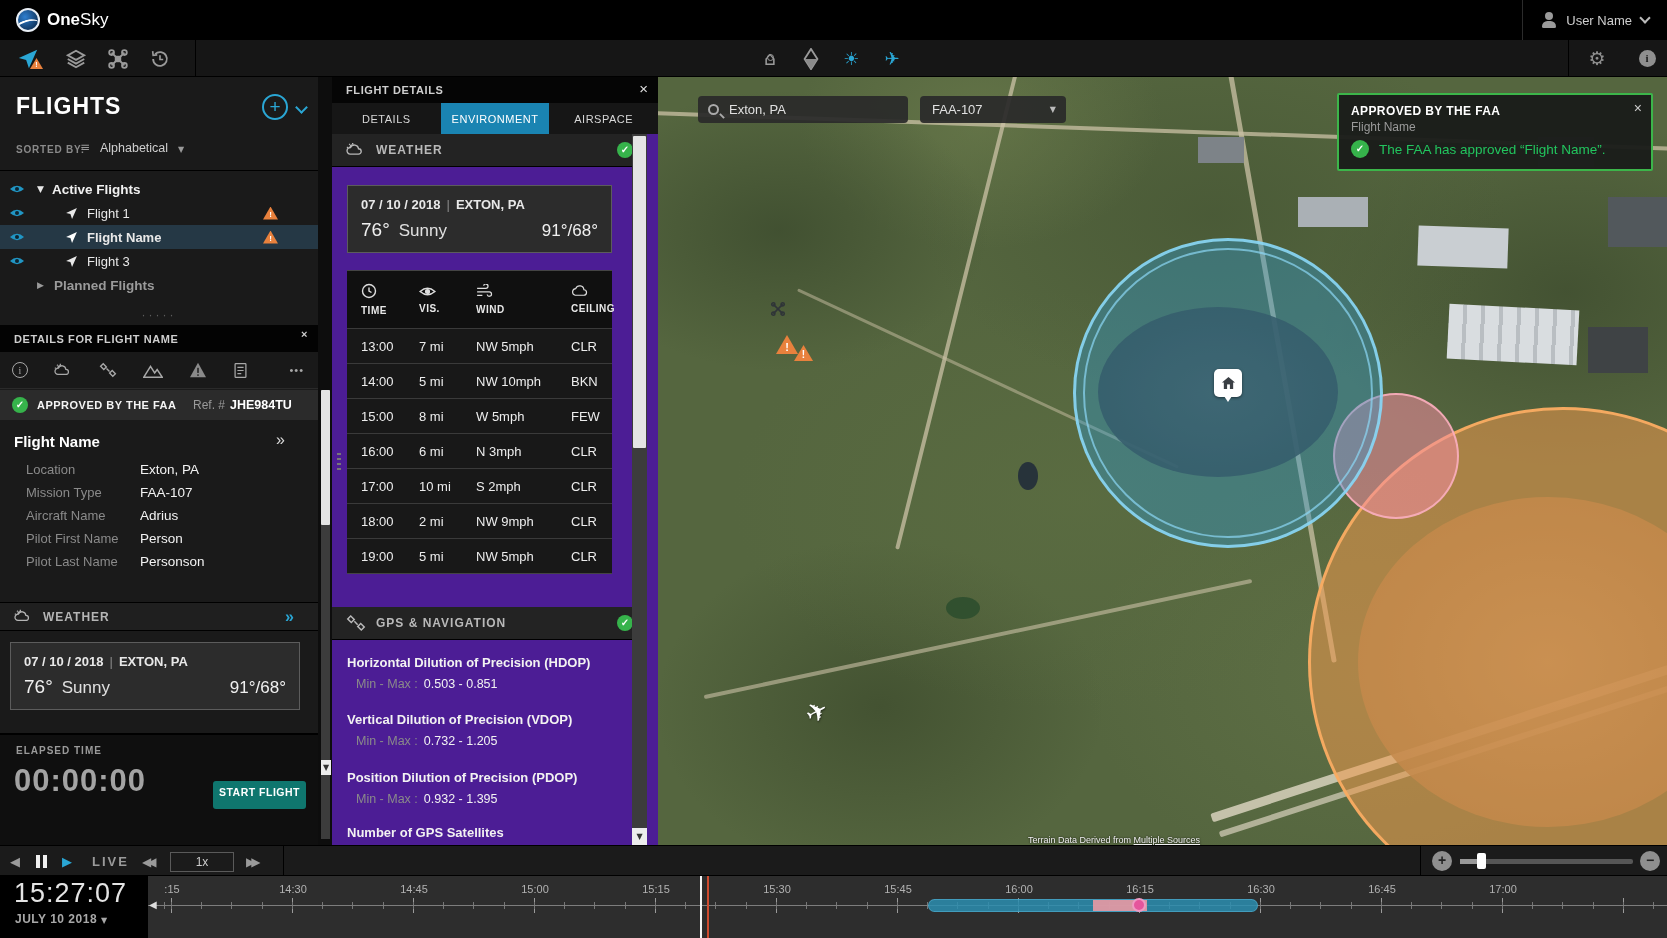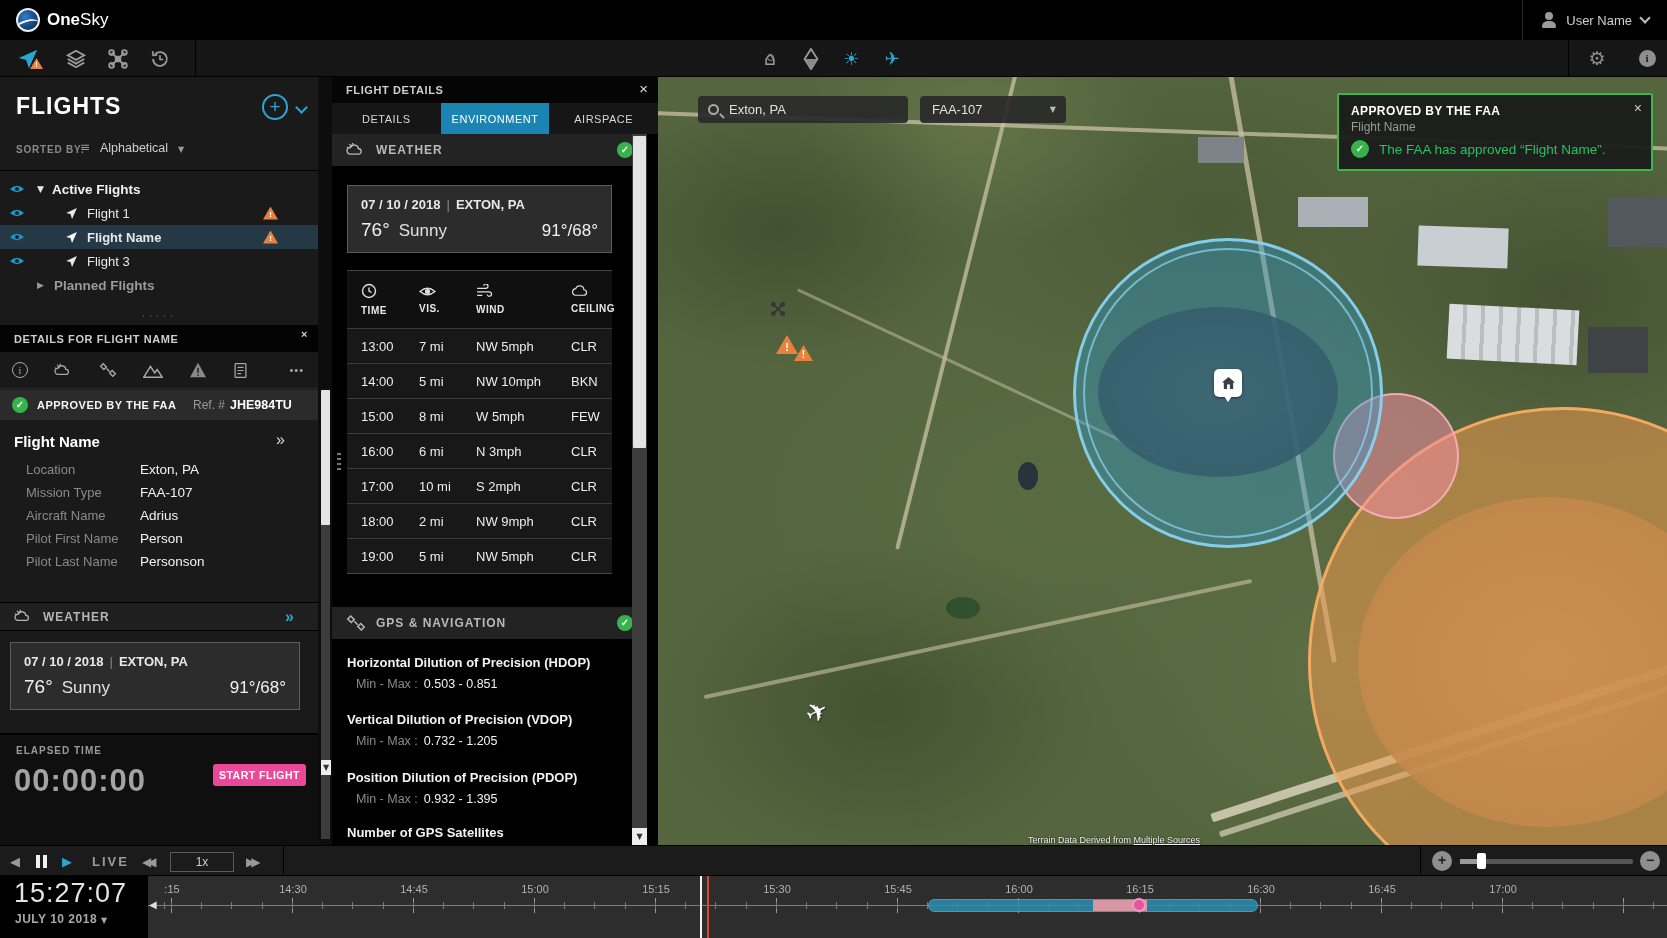--- a/index.html
+++ b/index.html
@@ -63,28 +63,28 @@
   .wcard{border:1px solid #5c5c5c;background:#2c2c2c;padding:11px 13px}
   .wcard .l1{font-size:13px;font-weight:bold;color:#e8e8e8}
   .wcard .l1 .sep{color:#8a8a8a;padding:0 6px;font-weight:normal}
   .wcard .l2{display:flex;align-items:baseline;margin-top:7px}
   .wcard .temp{font-size:19px;color:#f0f0f0}
   .wcard .cond{font-size:17px;color:#e0e0e0;margin-left:9px}
   .wcard .hilo{margin-left:auto;font-size:17px;color:#f0f0f0}
   .elapsed{position:absolute;left:0;top:656px;width:318px;height:112px;background:#0f0f0f;border-top:2px solid #000}
   .elapsed .l{position:absolute;left:16px;top:10px;font-size:10px;font-weight:bold;letter-spacing:1px;color:#9a9a9a}
   .elapsed .v{position:absolute;left:14px;top:28px;font-size:31px;font-weight:700;color:#a3a3a3;letter-spacing:1px}
-  .startbtn{position:absolute;left:213px;top:29px;width:93px;height:22px;background:#ec4899;border-radius:3px;color:#fff;font-size:10.5px;font-weight:bold;letter-spacing:.5px;text-align:center;line-height:22px}
+  .startbtn{position:absolute;left:213px;top:46px;width:93px;height:28px;background:#0f766e;border-radius:3px;color:#fff;font-size:10.5px;font-weight:bold;letter-spacing:.5px;text-align:center;line-height:22px}
   
   .gutter{position:absolute;left:318px;top:77px;width:14px;height:768px;background:#0d0d0d}
   .sbar-track{position:absolute;background:#3c3c3c}
   .sbar-thumb{position:absolute;background:#e4e4e4;border-radius:1px}
   .sbar-btn{position:absolute;background:#ededed;color:#333;font-size:8px;text-align:center}
   
-  .cpanel{position:absolute;left:332px;top:77px;width:326px;height:768px;background:#000000}
+  .cpanel{position:absolute;left:332px;top:77px;width:326px;height:768px;background:#4c1d95}
   .cp-hdr{position:absolute;left:0;top:0;width:326px;height:26px;background:#050505;display:flex;align-items:center}
   .cp-hdr .t{font-size:11px;font-weight:bold;letter-spacing:.6px;color:#cfcfcf;padding-left:14px}
   .cp-close{position:absolute;right:10px;top:3px;color:#ddd;font-size:15px}
   .tabs{position:absolute;left:0;top:26px;width:326px;height:31px;display:flex;background:#161616}
   .tab{flex:1;display:flex;align-items:center;justify-content:center;font-size:11px;font-weight:normal;letter-spacing:.5px;color:#d8d8d8}
   .tab.active{background:#1a84b2;color:#fff}
   .secbar{position:absolute;left:0;width:315px;height:33px;background:#232323;border-bottom:1px solid #000;display:flex;align-items:center}
   .secbar .t{font-size:12px;font-weight:bold;letter-spacing:1px;color:#b9b9b9;margin-left:10px}
   .secbar .chk{position:absolute;right:14px}
   .cw-card{position:absolute;left:15px;top:108px;width:265px}

